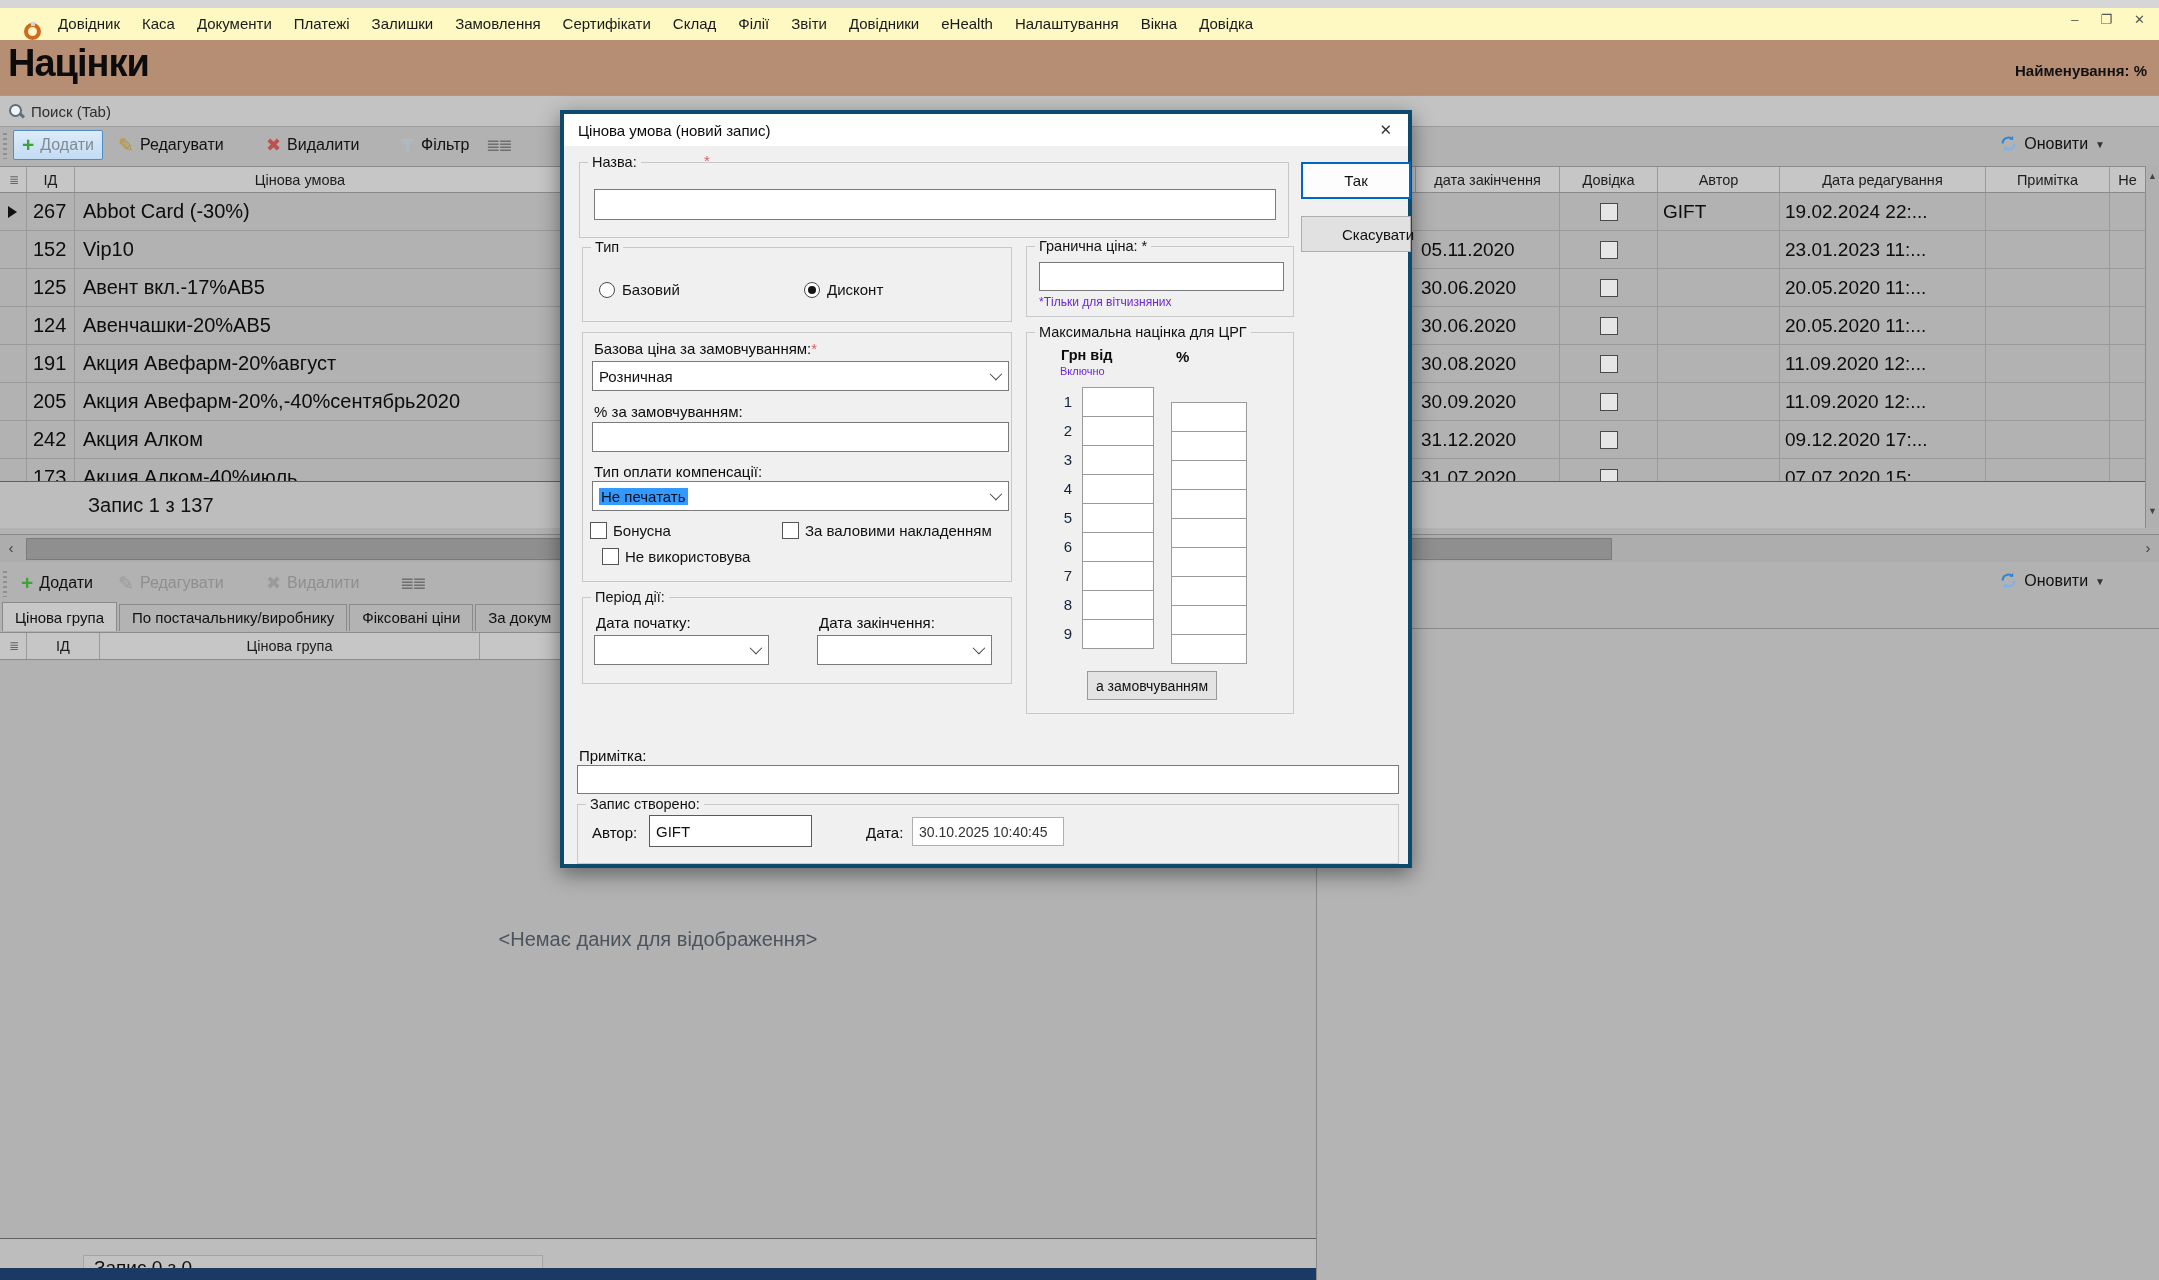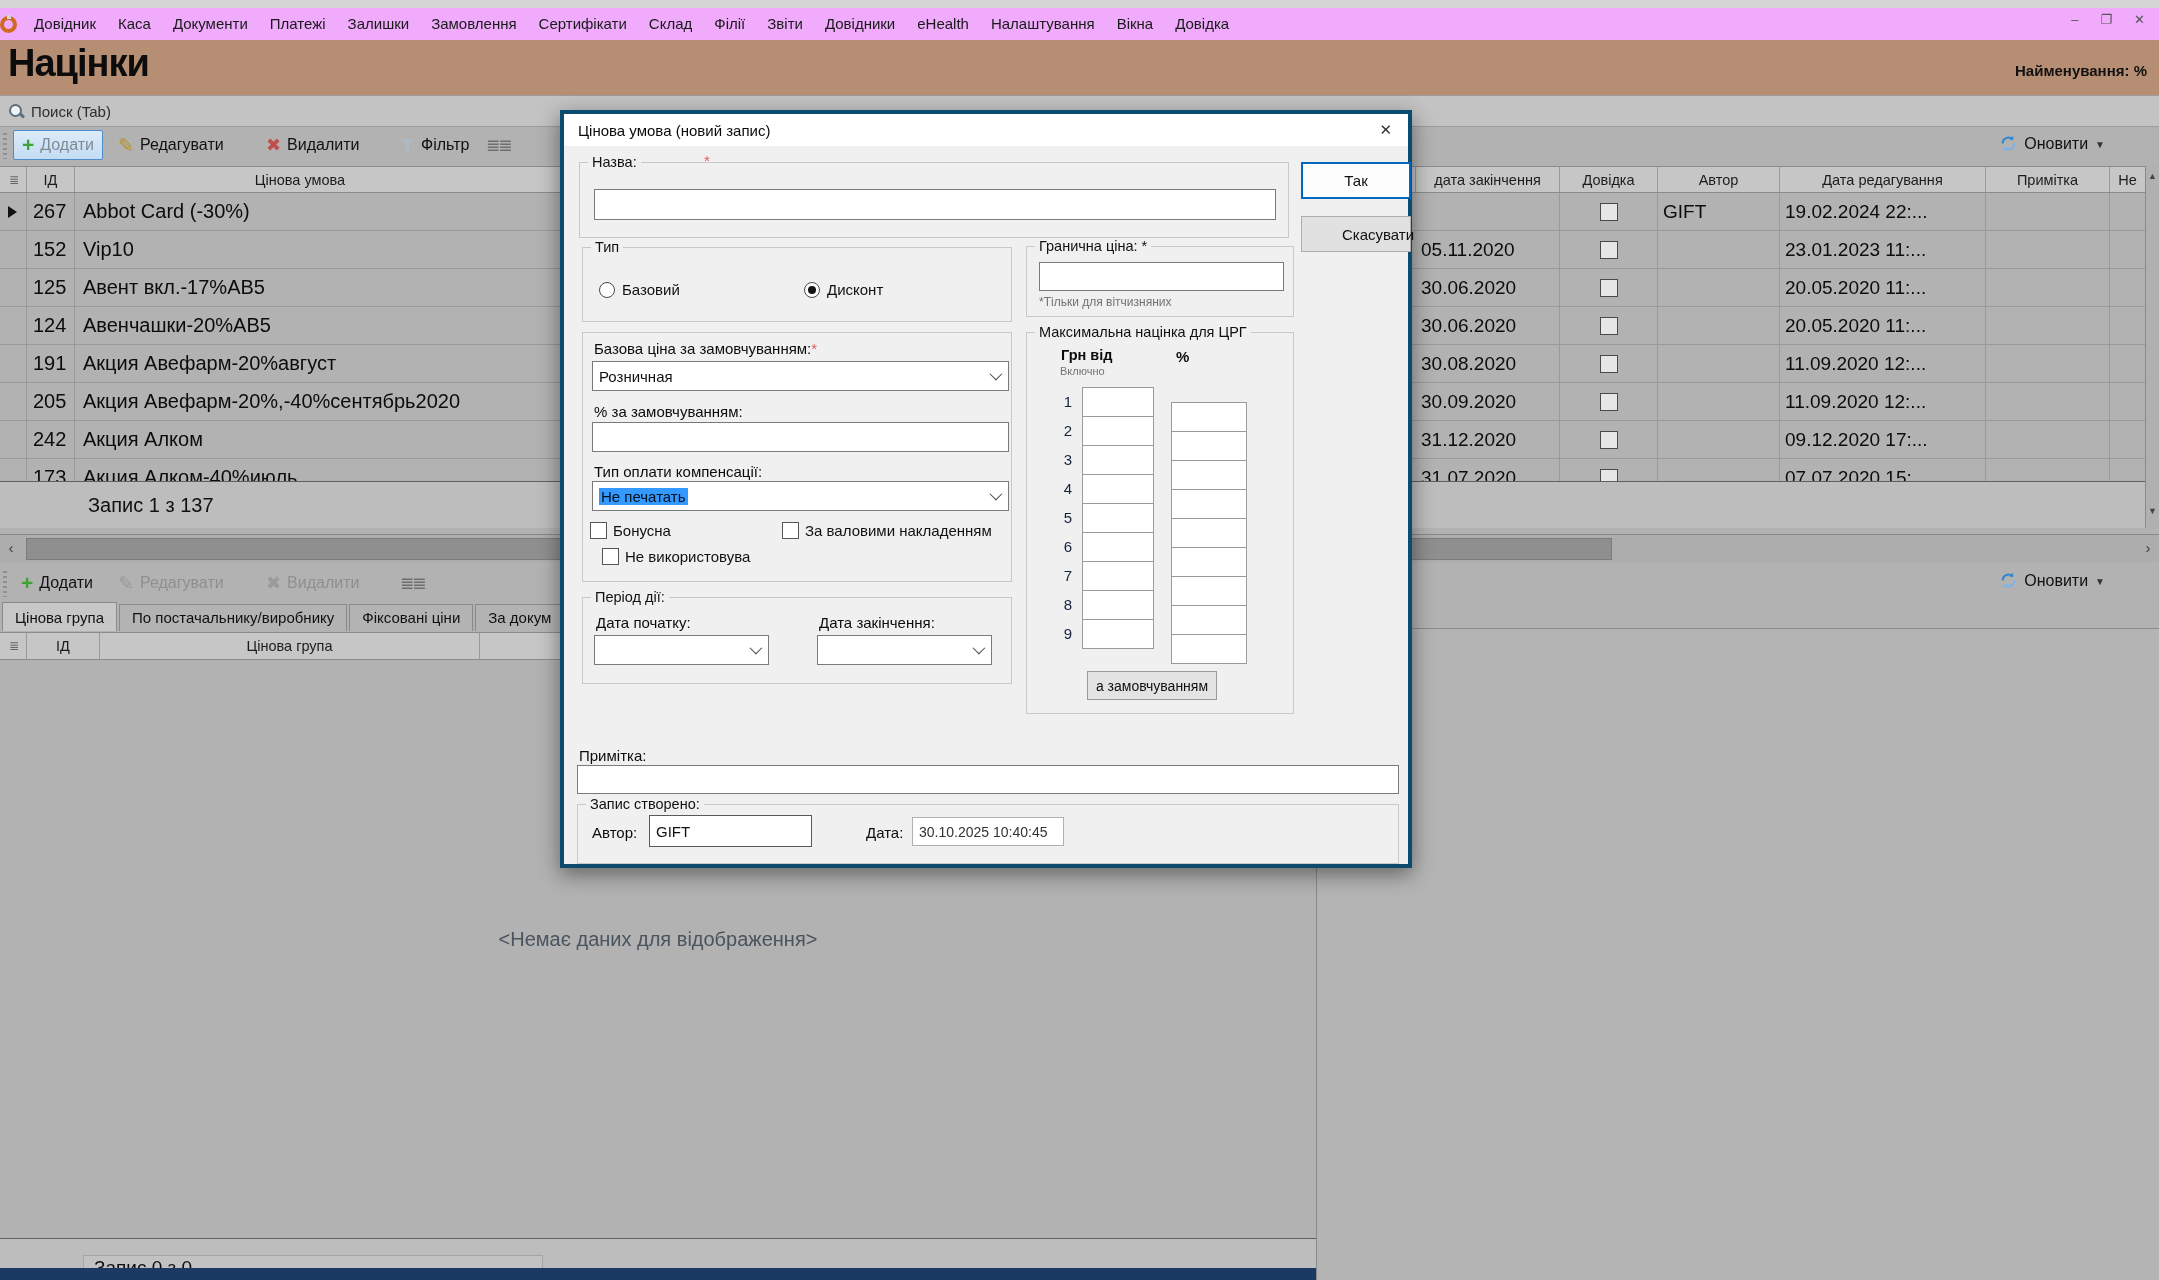--- a/index.html
+++ b/index.html
@@ -2,21 +2,21 @@
 <html><head>
 <meta charset="utf-8">
 <style>
   html,body{margin:0;padding:0;background:#8e8e8e;}
   .screen{position:relative;width:2159px;height:1280px;background:#b2b2b2;overflow:hidden;
     font-family:"Liberation Sans","DejaVu Sans",sans-serif;color:#111;}
   .abs{position:absolute;}
 
   
   .topstrip{left:0;top:0;width:2159px;height:8px;background:#d6d6d6;border-bottom:1px solid #c2c2c2;}
-  .menubar{left:0;top:8px;width:2159px;height:32px;background:#f0abfc;display:flex;align-items:center;padding-left:0;box-sizing:border-box;}
+  .menubar{left:0;top:8px;width:2159px;height:32px;background:#fef9c3;display:flex;align-items:flex-end;padding-left:24px;box-sizing:border-box;}
   .appicon{width:17px;height:17px;border-radius:50%;border:4px solid #cf6a1e;box-sizing:border-box;margin-right:6px;position:relative;}
   .appicon:after{content:"";position:absolute;left:3px;top:-5px;width:4px;height:4px;background:#d4d4d4;}
   .menu-item{padding:0 11px;font-size:15px;line-height:32px;color:#1a1a1a;cursor:default;}
   .winbtns{position:absolute;right:14px;top:12px;display:flex;gap:22px;font-size:13px;color:#555;}
   .winbtns span{cursor:default;}
 
   .band{left:0;top:40px;width:2159px;height:55px;background:#b58e74;}
   .band .title{position:absolute;left:8px;top:2px;font-size:38px;font-weight:800;letter-spacing:-1px;color:#0c0c0c;}
   .band .rlabel{position:absolute;right:12px;top:22px;font-size:15px;font-weight:bold;color:#111;}
 
@@ -87,21 +87,21 @@
   .dbtn.primary{border:2px solid #0067c0;background:#fdfdfd;}
   .dbtn.normal{border:1px solid #adadad;background:#e1e1e1;}
   .radio{position:absolute;display:flex;align-items:center;gap:7px;font-size:15px;}
   .rdot{width:16px;height:16px;border:1px solid #4a4a4a;border-radius:50%;background:#fff;position:relative;box-sizing:border-box;}
   .rdot.on:after{content:"";position:absolute;left:3px;top:3px;width:8px;height:8px;border-radius:50%;background:#141414;}
   .dcheck{position:absolute;display:flex;align-items:center;gap:6px;font-size:15px;overflow:hidden;white-space:nowrap;}
   .cbox{width:17px;height:17px;border:1px solid #555;background:#fff;flex:0 0 auto;box-sizing:border-box;}
   .red{color:#e05c5c;}
   .numlbl{position:absolute;font-size:15px;color:#14233a;width:30px;text-align:right;}
   .nbox{position:absolute;width:72px;height:30px;background:#fff;border:1px solid #9a9a9a;box-sizing:border-box;}
-  .note{position:absolute;font-size:12px;color:#737373;}
+  .note{position:absolute;font-size:12px;color:#6d28d9;}
 </style>
 </head>
 <body>
 
 <div class="screen">
 
   <div class="abs topstrip"></div>
 
   <div class="abs menubar">
     <div class="appicon"></div>

